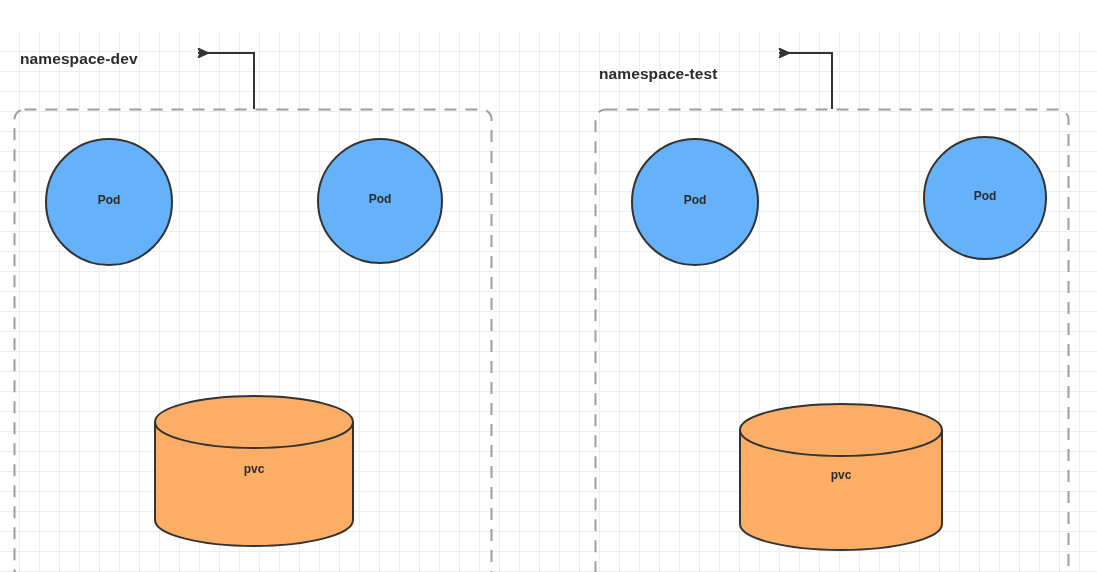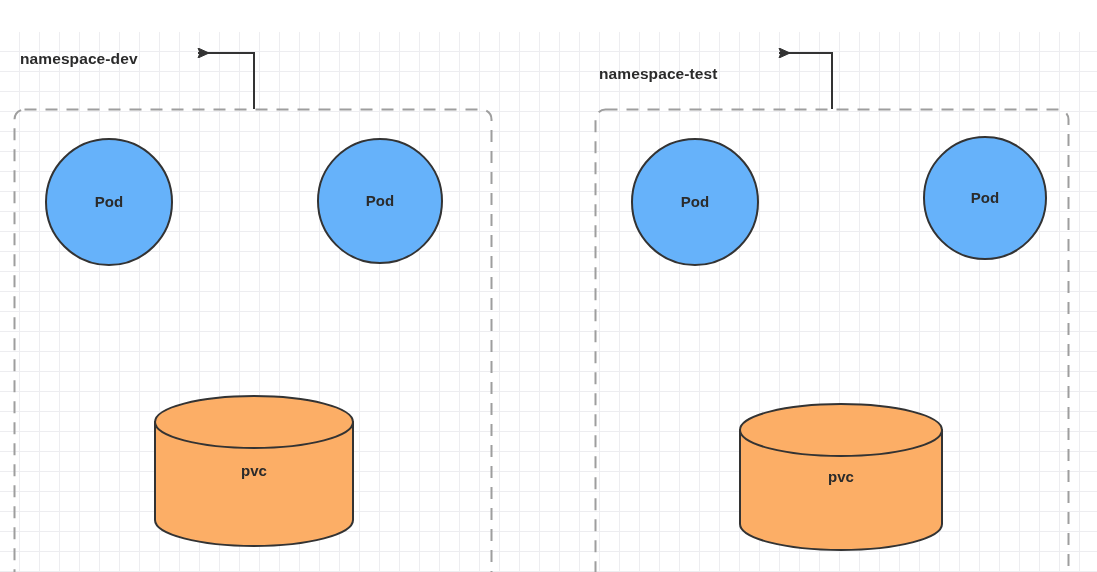--- a/index.html
+++ b/index.html
@@ -44,21 +44,21 @@
     font-size: 15.5px;
     font-weight: bold;
     color: #2b2b2b;
     white-space: nowrap;
     letter-spacing: 0.1px;
     line-height: 1;
   }
 
   .shape-label {
     position: absolute;
-    font-size: 15px;
+    font-size: 12px;
     font-weight: bold;
     color: #2b2b2b;
     white-space: nowrap;
     text-align: center;
     line-height: 1;
     pointer-events: none;
   }
 </style>
 </head>
 <body>

